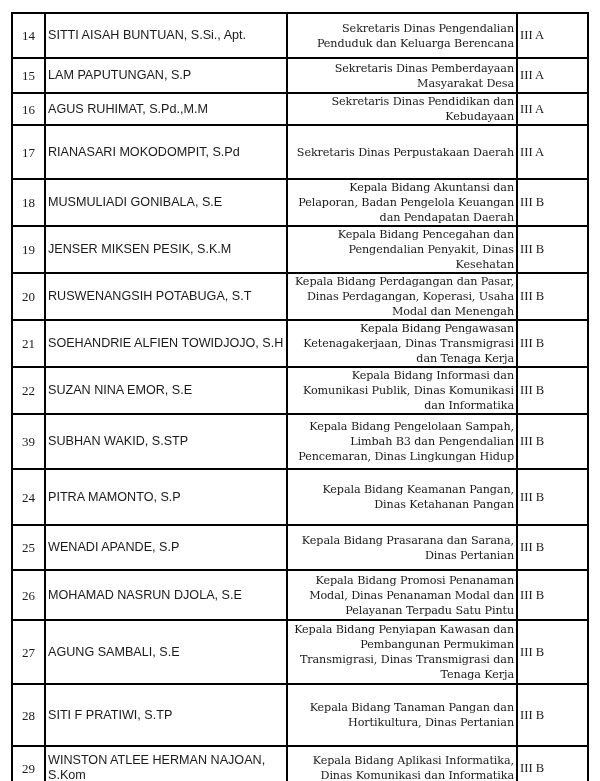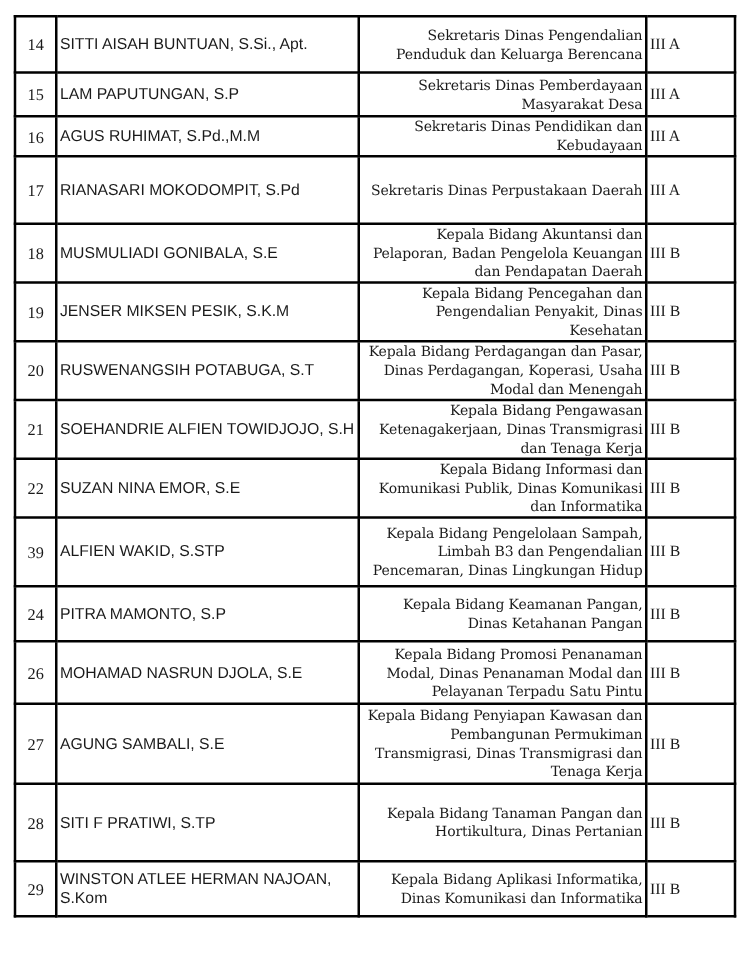--- a/index.html
+++ b/index.html
@@ -76,28 +76,34 @@
       <td class="c-grade">III B</td>
     </tr>
     <tr style="height:45px">
       <td class="c-no">22</td>
       <td class="c-name">SUZAN NINA EMOR, S.E</td>
       <td class="c-pos">Kepala Bidang Informasi dan Komunikasi Publik, Dinas Komunikasi dan Informatika</td>
       <td class="c-grade">III B</td>
     </tr>
     <tr style="height:55px">
       <td class="c-no">39</td>
-      <td class="c-name">ALFIEN WAKID, S.STP</td>
+      <td class="c-name">SUBHAN WAKID, S.STP</td>
       <td class="c-pos">Kepala Bidang Pengelolaan Sampah, Limbah B3 dan Pengendalian Pencemaran, Dinas Lingkungan Hidup</td>
       <td class="c-grade">III B</td>
     </tr>
-    <tr style="height:44px">
+    <tr style="height:56px">
       <td class="c-no">24</td>
       <td class="c-name">PITRA MAMONTO, S.P</td>
       <td class="c-pos">Kepala Bidang Keamanan Pangan, Dinas Ketahanan Pangan</td>
+      <td class="c-grade">III B</td>
+    </tr>
+    <tr style="height:45px">
+      <td class="c-no">25</td>
+      <td class="c-name">WENADI APANDE, S.P</td>
+      <td class="c-pos">Kepala Bidang Prasarana dan Sarana, Dinas Pertanian</td>
       <td class="c-grade">III B</td>
     </tr>
     <tr style="height:50px">
       <td class="c-no">26</td>
       <td class="c-name">MOHAMAD NASRUN DJOLA, S.E</td>
       <td class="c-pos">Kepala Bidang Promosi Penanaman Modal, Dinas Penanaman Modal dan Pelayanan Terpadu Satu Pintu</td>
       <td class="c-grade">III B</td>
     </tr>
     <tr style="height:64px">
       <td class="c-no">27</td>

